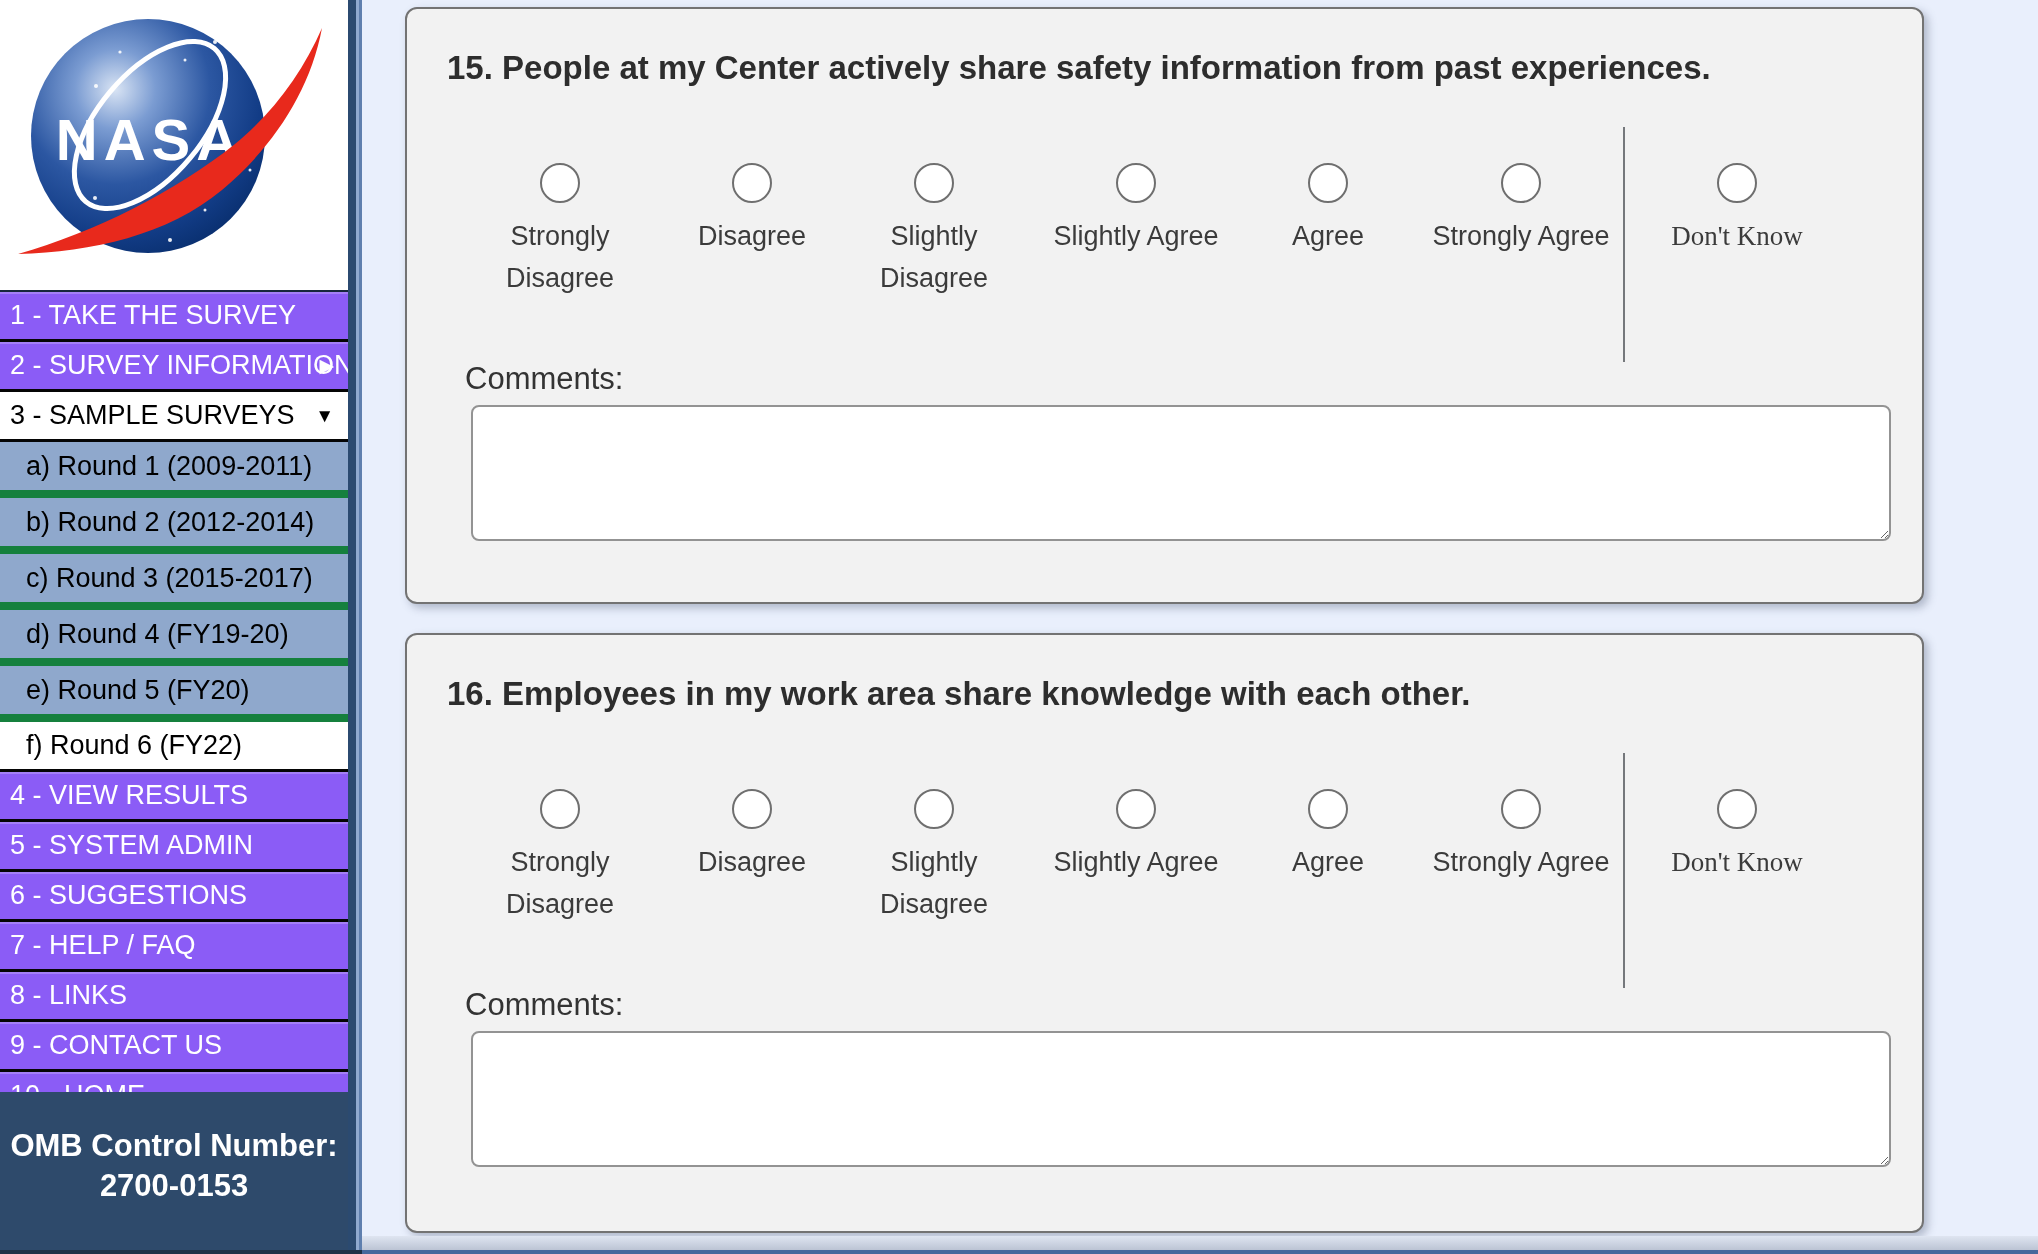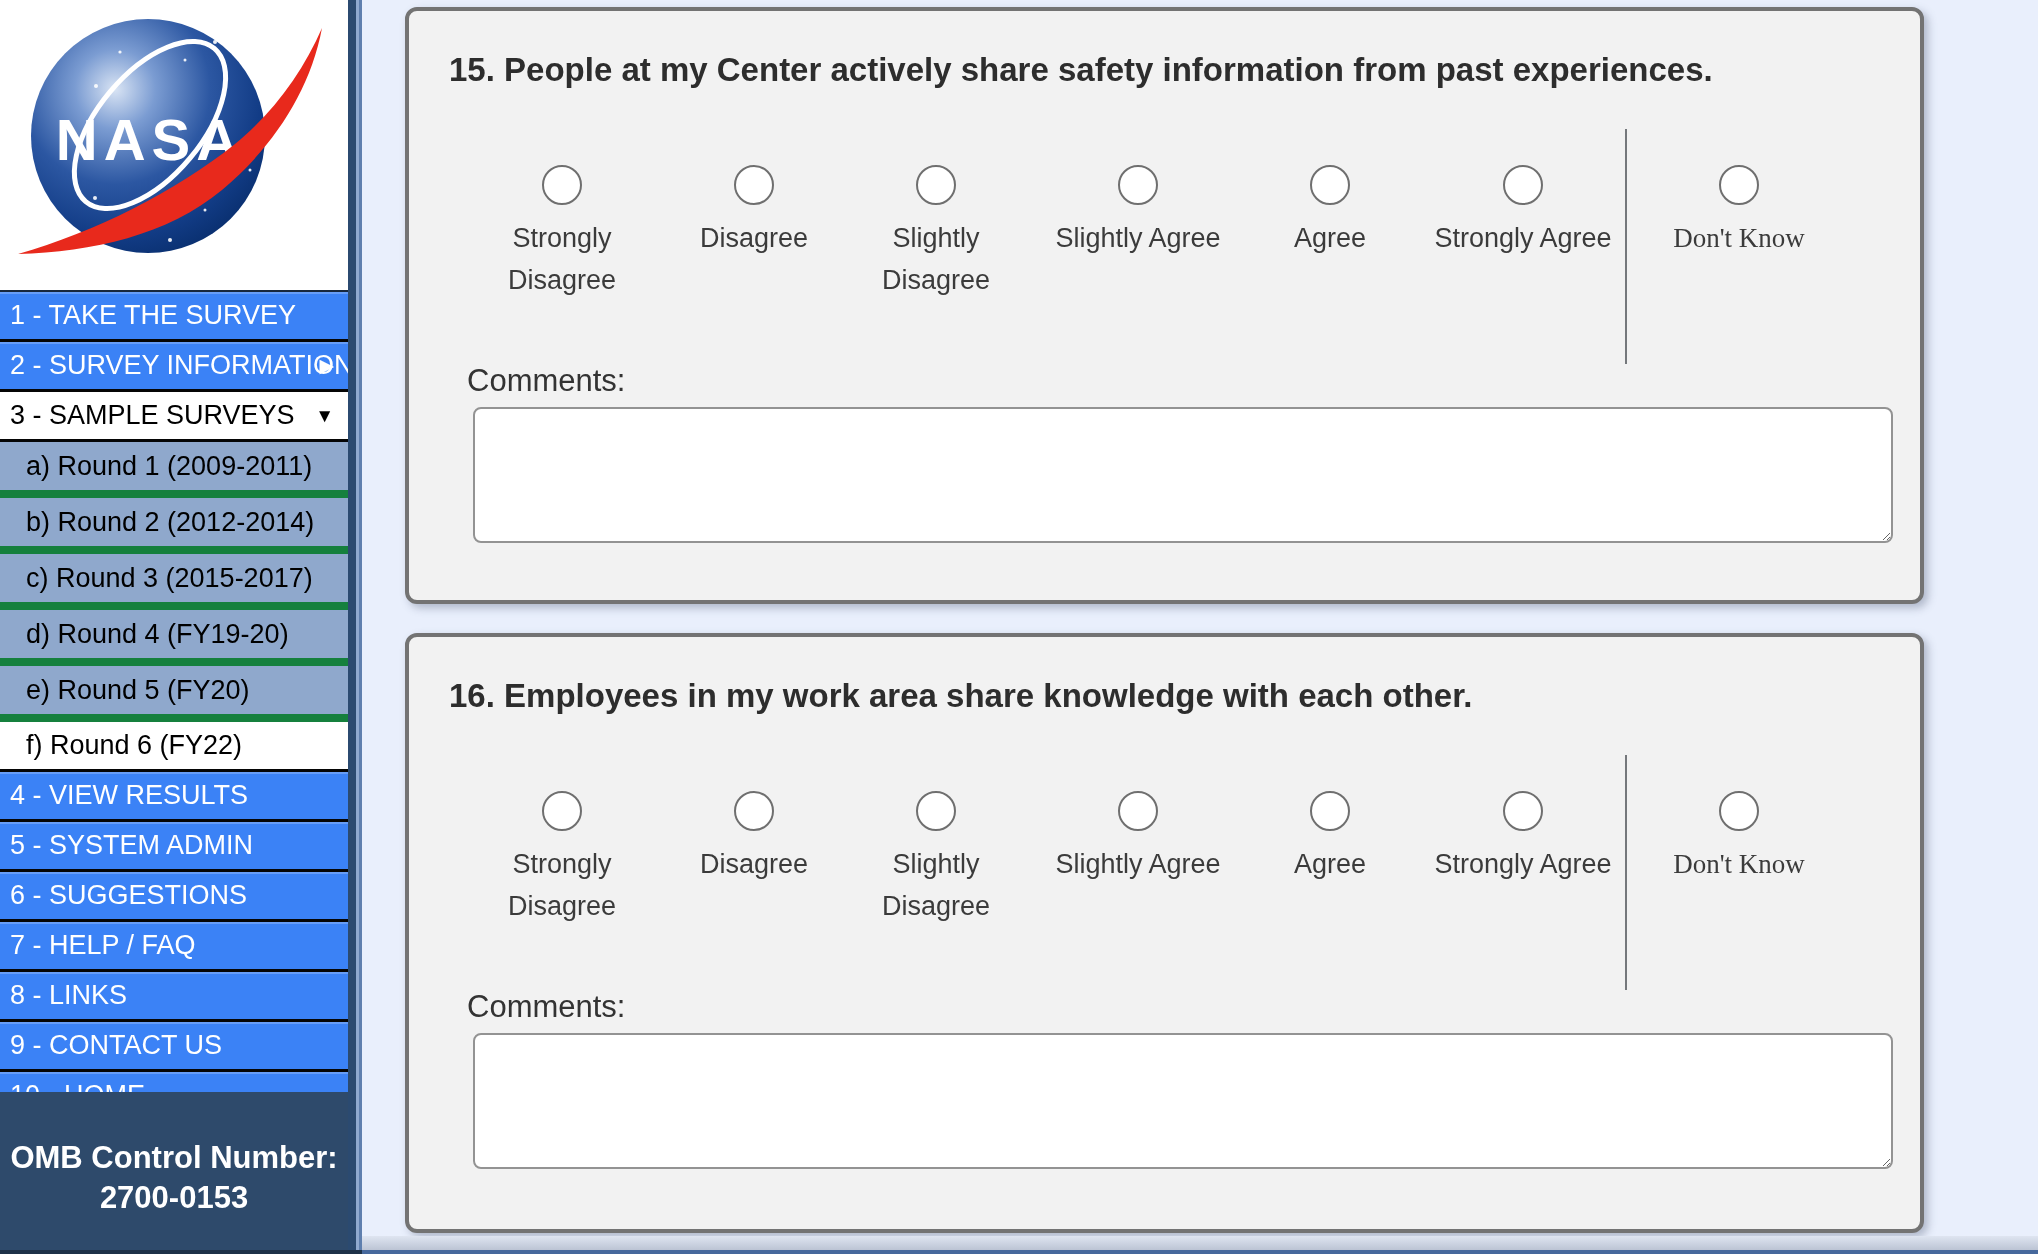--- a/index.html
+++ b/index.html
@@ -11,37 +11,37 @@
 
   
   .sidebar{position:absolute;left:0;top:0;width:362px;height:1254px;background:#2e4a6b;}
   .side-border{position:absolute;left:348px;top:0;width:14px;height:1254px;
     background:linear-gradient(to right,#2b4a70 0 55%,#8fa9cf 55% 80%,#5f7fae 80% 100%);}
   .logo-box{position:absolute;left:0;top:0;width:348px;height:290px;background:#ffffff;
     border-bottom:2px solid #17273d;}
   .logo-box svg{display:block;}
 
   .menu{position:absolute;left:0;top:292px;width:348px;}
-  .mi{position:relative;height:47px;line-height:47px;background:#3b82f6;color:#ffffff;
+  .mi{position:relative;height:47px;line-height:47px;background:#8b5cf6;color:#ffffff;
     font-size:27px;padding-left:10px;border-bottom:3px solid #050505;
     box-shadow:inset 0 2px 0 rgba(255,255,255,.22);white-space:nowrap;cursor:pointer;}
   .mi.active{background:#ffffff;color:#000000;box-shadow:none;}
   .si{position:relative;height:48px;line-height:48px;background:#8fa8cc;color:#000000;
     font-size:27px;padding-left:26px;border-bottom:8px solid #15803d;white-space:nowrap;cursor:pointer;}
   .si.active{background:#ffffff;}
   .si.last{height:47px;line-height:47px;border-bottom:3px solid #050505;}
   .arrow{position:absolute;right:14px;top:0;font-size:19px;}
 
   .omb{position:absolute;left:0;top:1092px;width:348px;height:162px;background:#2e4a6b;
-    color:#ffffff;text-align:center;font-weight:bold;font-size:31px;line-height:40px;padding-top:46px;
+    color:#ffffff;text-align:center;font-weight:bold;font-size:31px;line-height:40px;padding-top:34px;
     box-sizing:border-box;}
 
   
   .panel{position:absolute;left:405px;width:1519px;background:#f2f2f2;
-    border:4px solid #737373;border-radius:12px;
+    border:2px solid #737373;border-radius:12px;
     box-shadow:4px 4px 9px rgba(105,115,140,.45);box-sizing:border-box;}
   #panel-q15{top:7px;height:597px;}
   #panel-q16{top:633px;height:600px;}
 
   .q-title{position:absolute;left:40px;top:40px;font-size:33px;font-weight:bold;color:#2d2d2d;white-space:nowrap;}
 
   .opt-col{position:absolute;top:154px;width:184px;text-align:center;}
   .radio{width:40px;height:40px;border-radius:50%;border:2px solid #6f6f6f;background:#ffffff;
     margin:0 auto;box-sizing:border-box;cursor:pointer;}
   .opt-label{margin-top:12px;font-size:27px;line-height:42px;color:#3b3b3b;}

